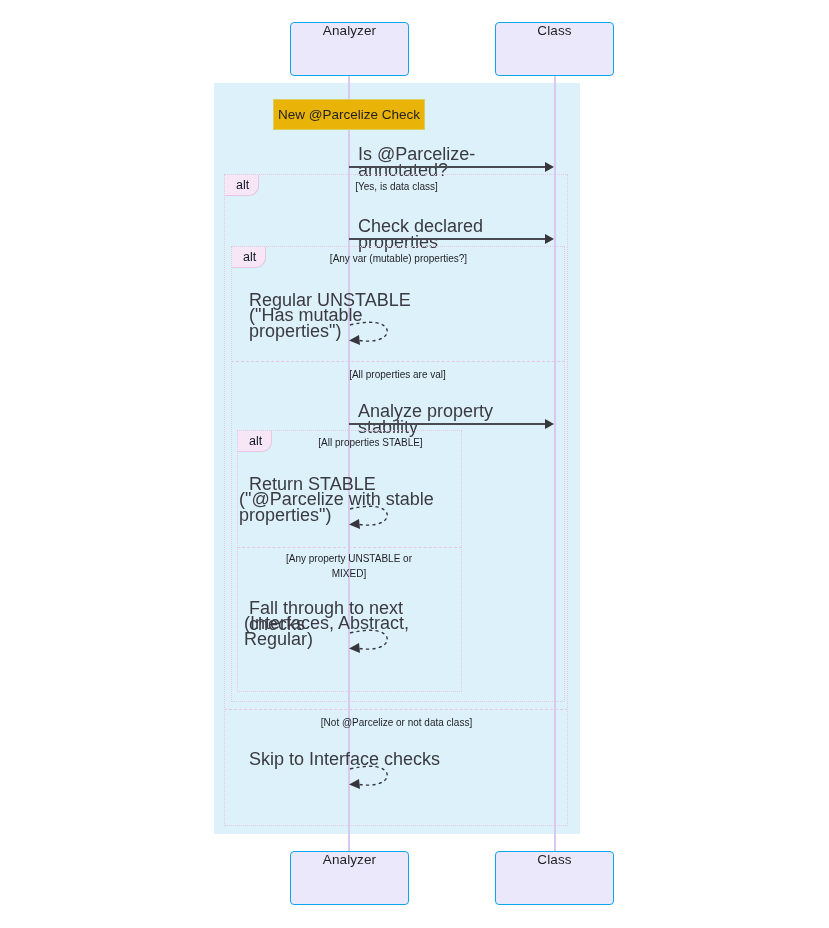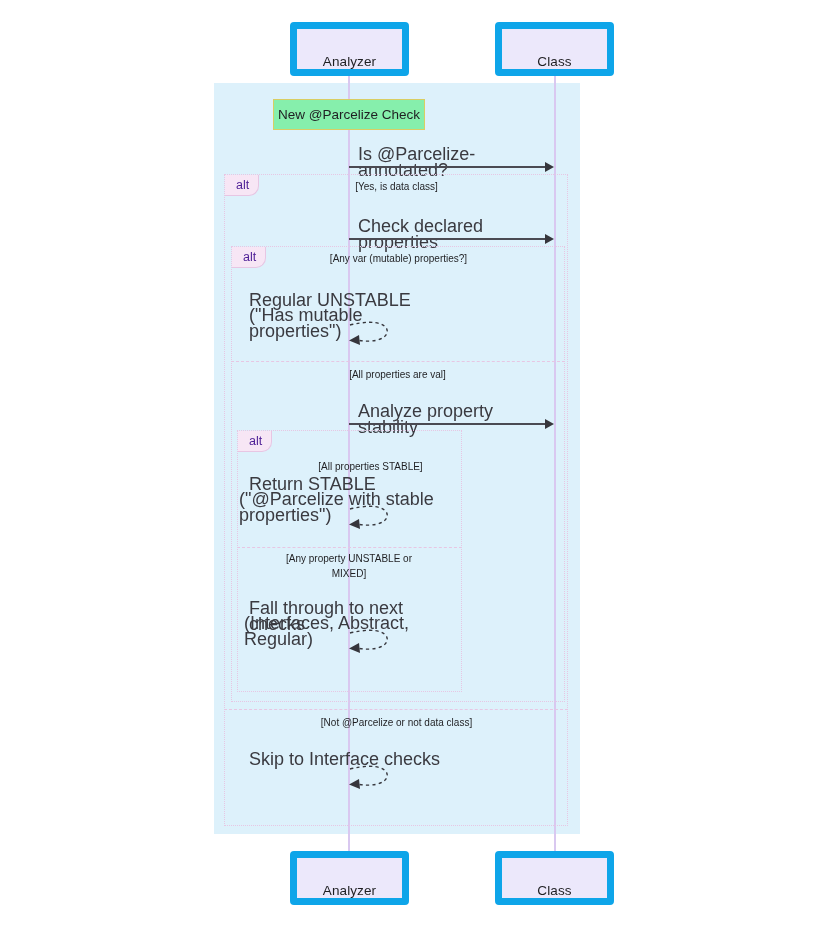--- a/index.html
+++ b/index.html
@@ -17,24 +17,24 @@
   #diagram {
     position: absolute;
     left: 0; top: 0;
     width: 829px;
     height: 928px;
   }
   .actor-box {
     position: absolute;
     box-sizing: border-box;
     background: #ECE8FB;
-    border: 7px solid #0ea5e9;
+    border: 1px solid #0ea5e9;
     border-radius: 4px;
     display: flex;
-    align-items: flex-end;
+    align-items: flex-start;
     justify-content: center;
     font-size: 13.5px;
     color: #1f1f22;
     letter-spacing: .1px;
   }
   .lifeline {
     position: absolute;
     width: 2px;
     background: #D9C8F0;
   }
@@ -53,21 +53,21 @@
     position: absolute;
     box-sizing: border-box;
     background: #F7E6F5;
     border: 1px solid #E7C6E3;
     border-left: none;
     border-top: none;
     height: 21px;
     line-height: 20px;
     padding: 0 9px 0 11px;
     font-size: 12.5px;
-    color: #4c1d95;
+    color: #0f172a;
     border-bottom-right-radius: 10px;
   }
   .alt-divider {
     position: absolute;
     border-top: 1.5px dashed #E7C6E3;
     height: 0;
   }
   .cond-text {
     position: absolute;
     text-align: center;
@@ -90,21 +90,21 @@
   .msg-head {
     position: absolute;
     width: 0; height: 0;
     border-top: 5px solid transparent;
     border-bottom: 5px solid transparent;
     border-left: 9px solid #36363c;
   }
   .note-box {
     position: absolute;
     box-sizing: border-box;
-    background: #86efac;
+    background: #eab308;
     border: 1.5px solid #D9CE63;
     display: flex;
     align-items: center;
     justify-content: center;
     font-size: 13.5px;
     color: #1f1f22;
   }
   .selfloop {
     position: absolute;
   }
@@ -155,21 +155,21 @@
 
   <div class="alt-divider" style="left:231px; top:361px; width:334px;"></div>
   <div class="cond-text" style="left:249px; top:366px; width:297px;">[All properties are val]</div>
 
   <div class="msg-text" style="left:358px; top:403px; width:200px;">Analyze property stability</div>
   <div class="msg-line" style="left:349px; top:423px; width:197px;"></div>
   <div class="msg-head" style="left:545px; top:419px;"></div>
 
   <div class="alt-box" style="left:237px; top:430px; width:225px; height:262px;"></div>
   <div class="alt-label" style="left:238px; top:431px;">alt</div>
-  <div class="cond-text" style="left:282px; top:434px; width:177px;margin-top:24px;">[All properties STABLE]</div>
+  <div class="cond-text" style="left:282px; top:434px; width:177px;">[All properties STABLE]</div>
 
   <div class="msg-text" style="left:249px; top:476px; width:200px;">Return STABLE</div>
   <div class="msg-text" style="left:239px; top:491px; width:220px;">("@Parcelize with stable properties")</div>
   <svg class="selfloop" style="left:345px; top:504px;" width="50" height="28" viewBox="0 0 50 28">
     <path d="M5,5 C34,-2 44,6 42,13 C40,20 26,23 12,20" fill="none" stroke="#36363c" stroke-width="1.4" stroke-dasharray="3.2,3.2"></path>
     <path d="M14,15 L4,20.5 L15,25 Z" fill="#36363c"></path>
   </svg>
 
   <div class="alt-divider" style="left:237px; top:547px; width:225px;"></div>
   <div class="cond-text" style="left:249px; top:565px; width:200px;">MIXED]</div>

